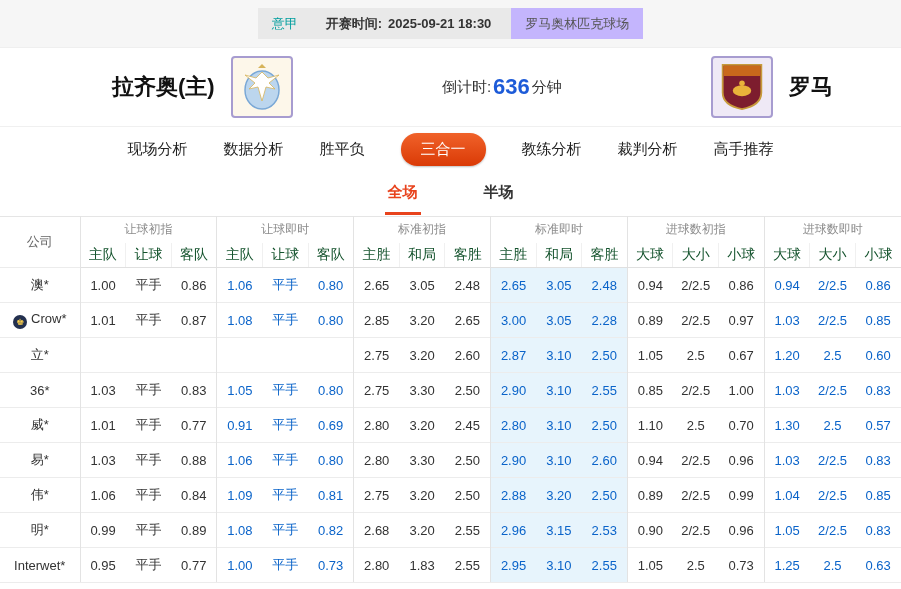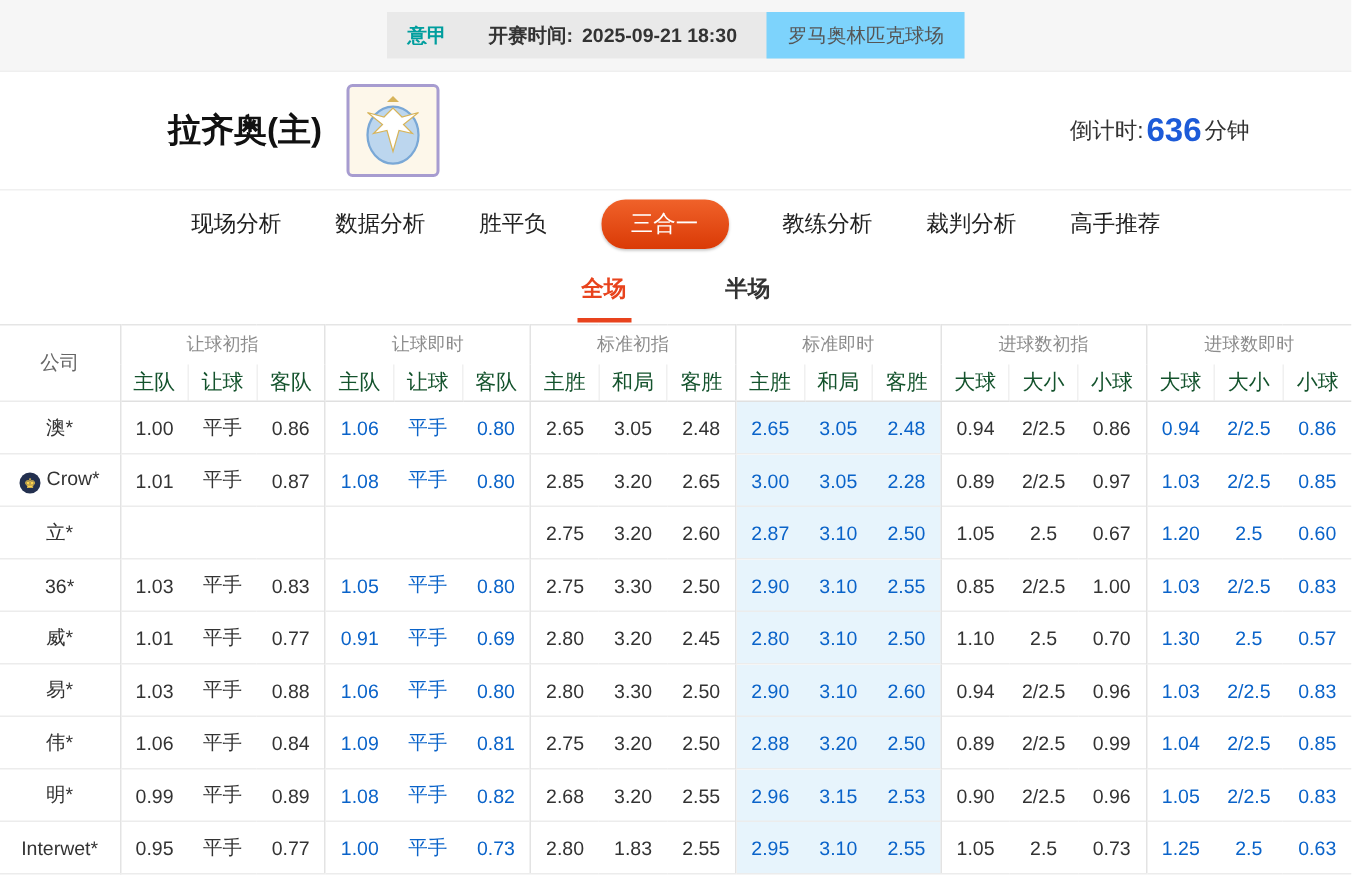--- a/index.html
+++ b/index.html
@@ -3,24 +3,24 @@
 <meta charset="utf-8">
 <style>
   *{box-sizing:border-box;margin:0;padding:0}
   html,body{width:901px;height:589px;overflow:hidden}
   body{background:#fff;font-family:"Liberation Sans","DejaVu Sans",sans-serif;color:#333}
 
   
   .topbar{height:48px;background:#f6f6f6;display:flex;align-items:center;justify-content:center;border-bottom:1px solid #efefef}
   .topbar-inner{display:flex;align-items:stretch;background:#e9e9e9;font-size:13px;line-height:1}
   .seg{padding:9px 14px;display:flex;align-items:center;white-space:nowrap}
-  .seg.league{color:#009e9e;font-weight:bold}
+  .seg.league{color:#009e9e;font-weight:normal}
   .seg.kick{font-weight:bold;color:#333}
   .seg.kick b{font-weight:bold;margin-right:6px}
-  .seg.venue{background:#7dd3fc;color:#555}
+  .seg.venue{background:#c4b5fd;color:#555}
 
   
   .teams{height:78px;display:flex;align-items:center;justify-content:space-between;padding:0 68px 0 112px}
   .team{display:flex;align-items:center;gap:16px}
   .team-name{font-size:22px;font-weight:bold;color:#111}
   .logo{width:62px;height:62px;border:2px solid #a79cd0;border-radius:4px;display:flex;align-items:center;justify-content:center;overflow:hidden}
   .logo.lazio{background:#fdf7ea}
   .logo.roma{background:#efe9f6}
   .countdown{display:flex;align-items:center;gap:2px;font-size:15px;color:#333}
   .cd-val{font-size:22px;font-weight:bold;color:#1d5bd8}
@@ -73,20 +73,31 @@
         <ellipse cx="26" cy="29" rx="17" ry="19" fill="#bcd6ee" stroke="#7aa8d6" stroke-width="1.5"></ellipse>
         <path d="M26 11 L20 17 L9 14 L19 22 L13 28 L22 26 L26 40 L30 26 L39 28 L33 22 L43 14 L32 17 Z" fill="#ffffff" stroke="#d7b45a" stroke-width="0.8"></path>
         <path d="M22 7 L26 3 L30 7 Z" fill="#d7b45a"></path>
       </svg>
     </span>
   </div>
   <div class="countdown">
     <span>倒计时:</span>
     <span class="cd-val">636</span>
     <span>分钟</span>
+  </div>
+  <div class="team away">
+    <span class="logo roma">
+      <svg width="46" height="50" viewBox="0 0 50 52">
+        <path d="M4 2 h42 v30 q0 14 -21 18 q-21 -4 -21 -18 Z" fill="#7d1d2e" stroke="#c79a3b" stroke-width="2"></path>
+        <path d="M5 3 h40 v11 h-40 Z" fill="#c9681c"></path>
+        <ellipse cx="25" cy="30" rx="10" ry="6" fill="#e9b23a"></ellipse>
+        <circle cx="25" cy="22" r="3" fill="#e9b23a"></circle>
+      </svg>
+    </span>
+    <span class="team-name">罗马</span>
   </div>
 </div>
 
 <div class="nav">
     <span class="nav-item">现场分析</span>
     <span class="nav-item">数据分析</span>
     <span class="nav-item">胜平负</span>
     <span class="nav-item active">三合一</span>
     <span class="nav-item">教练分析</span>
     <span class="nav-item">裁判分析</span>

